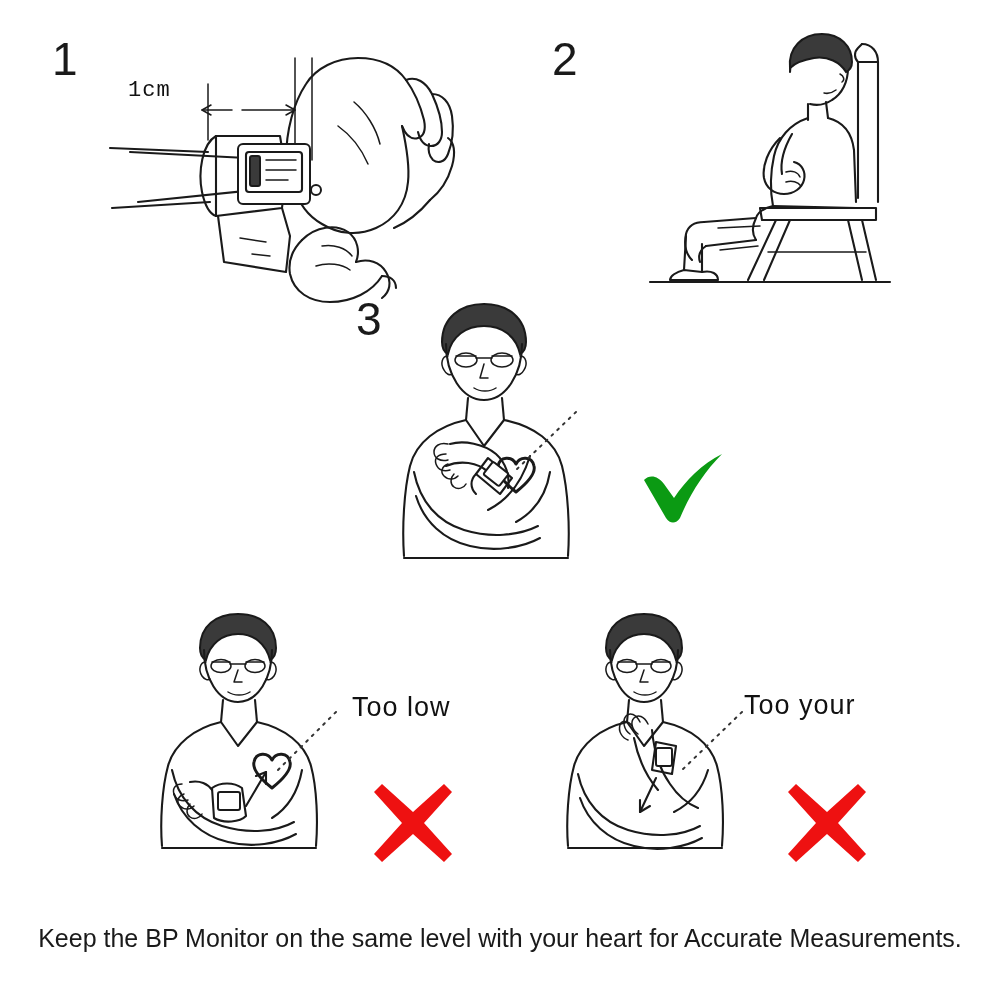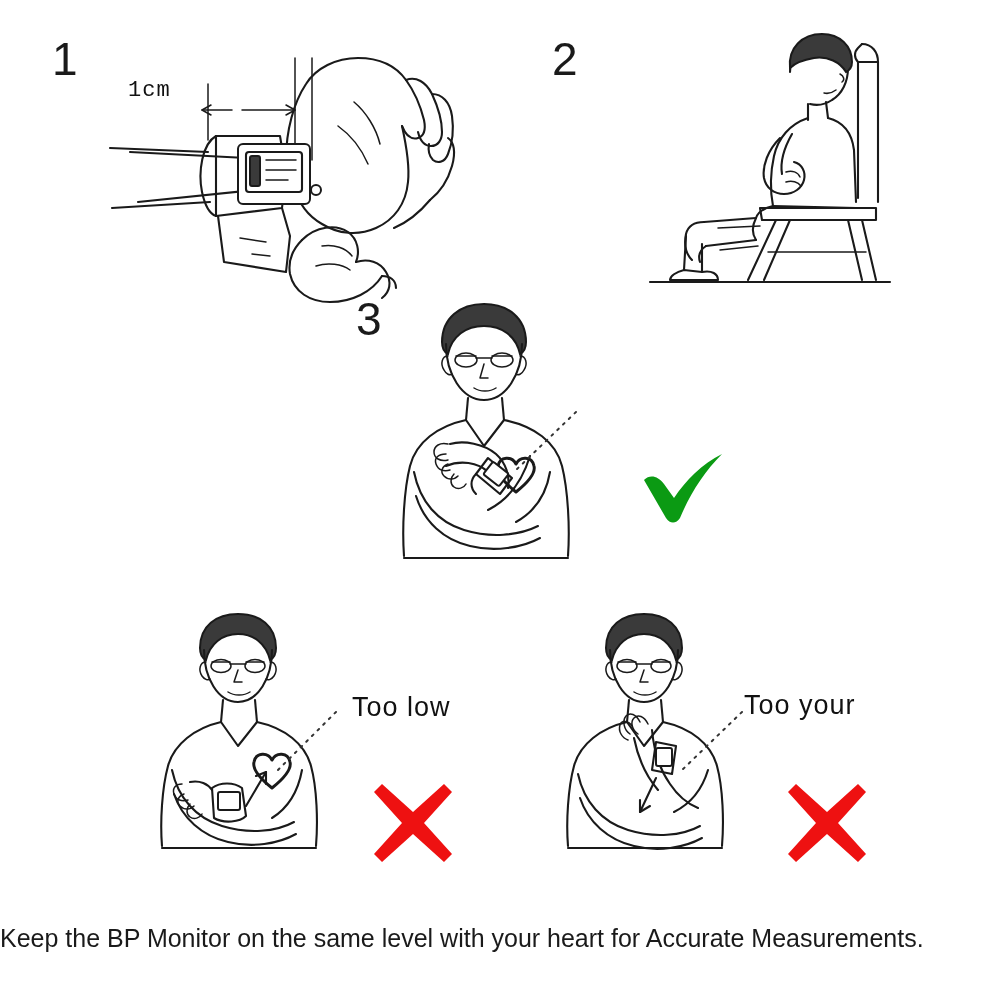--- a/index.html
+++ b/index.html
@@ -33,21 +33,21 @@
     font-size: 27px;
     letter-spacing: 1px;
     color: #111111;
     white-space: nowrap;
   }
 
   .caption {
     font-family: "Liberation Sans", sans-serif;
     font-size: 25px;
     color: #1a1a1a;
-    text-align: left;
+    text-align: center;
     width: 100%;
     white-space: nowrap;
   }
 
   .dim-label {
     font-family: Liberation Mono, monospace;
     font-size: 22px;
     color: #111111;
     letter-spacing: 1px;
   }

